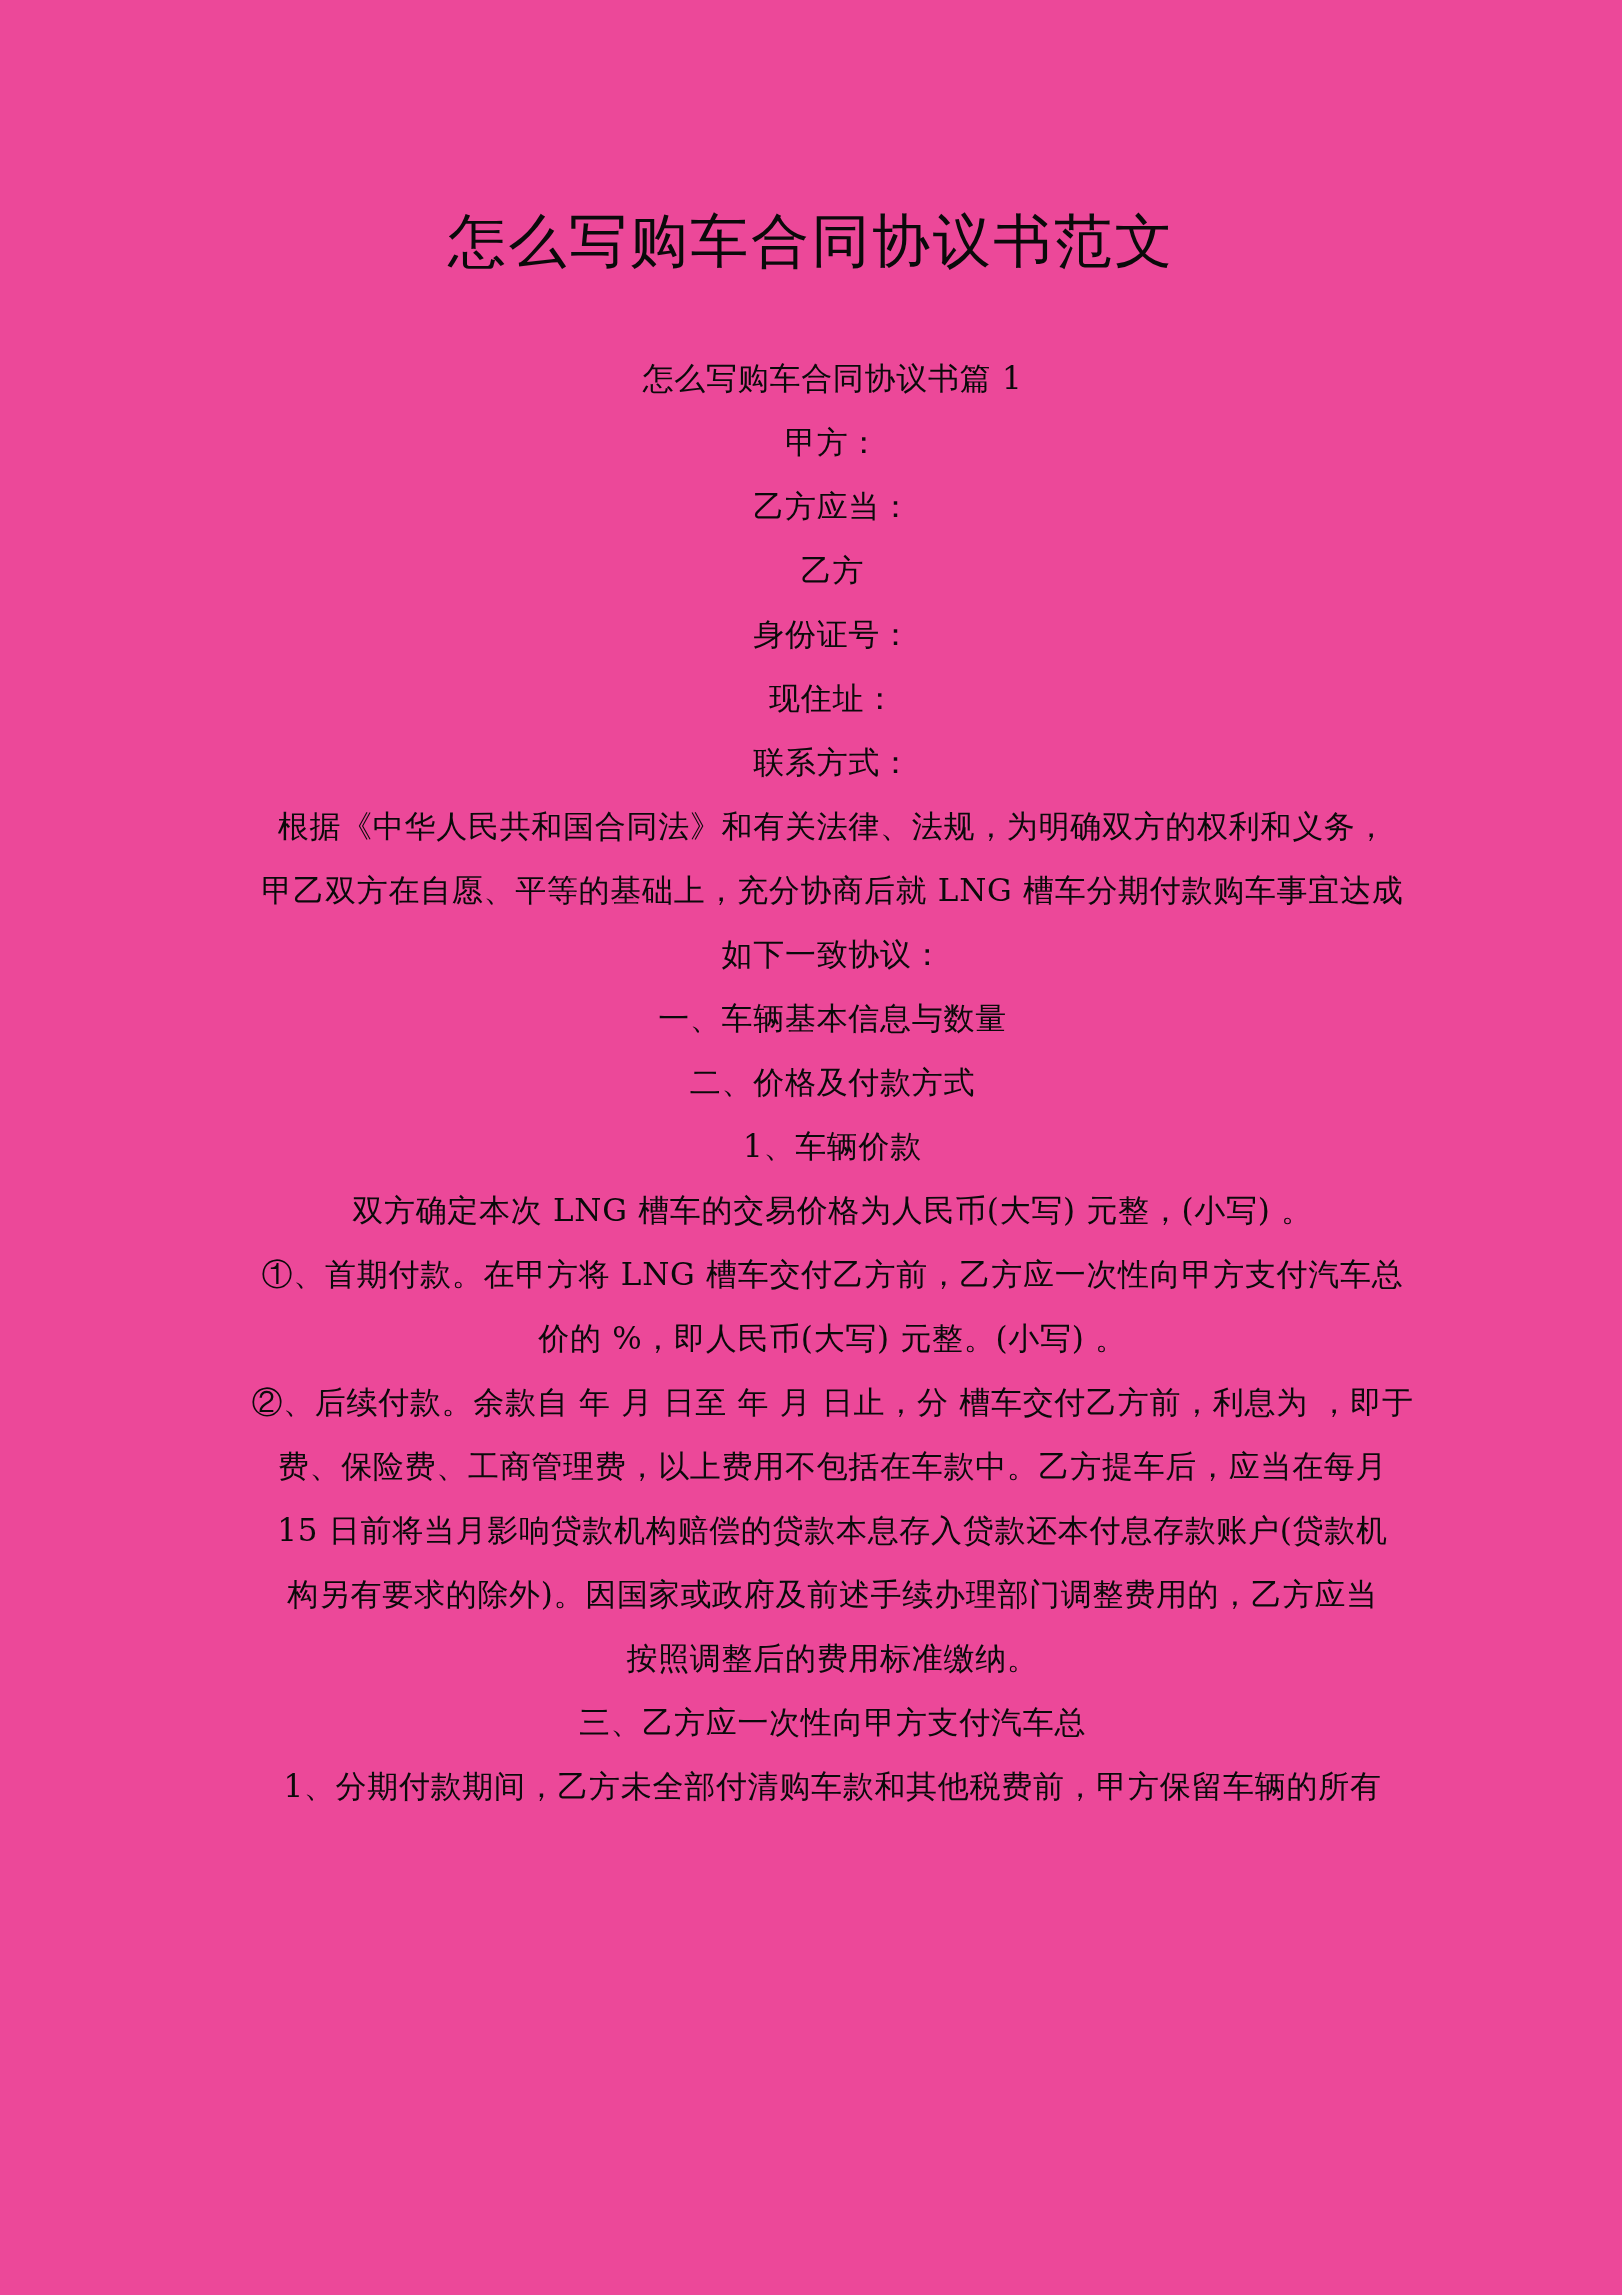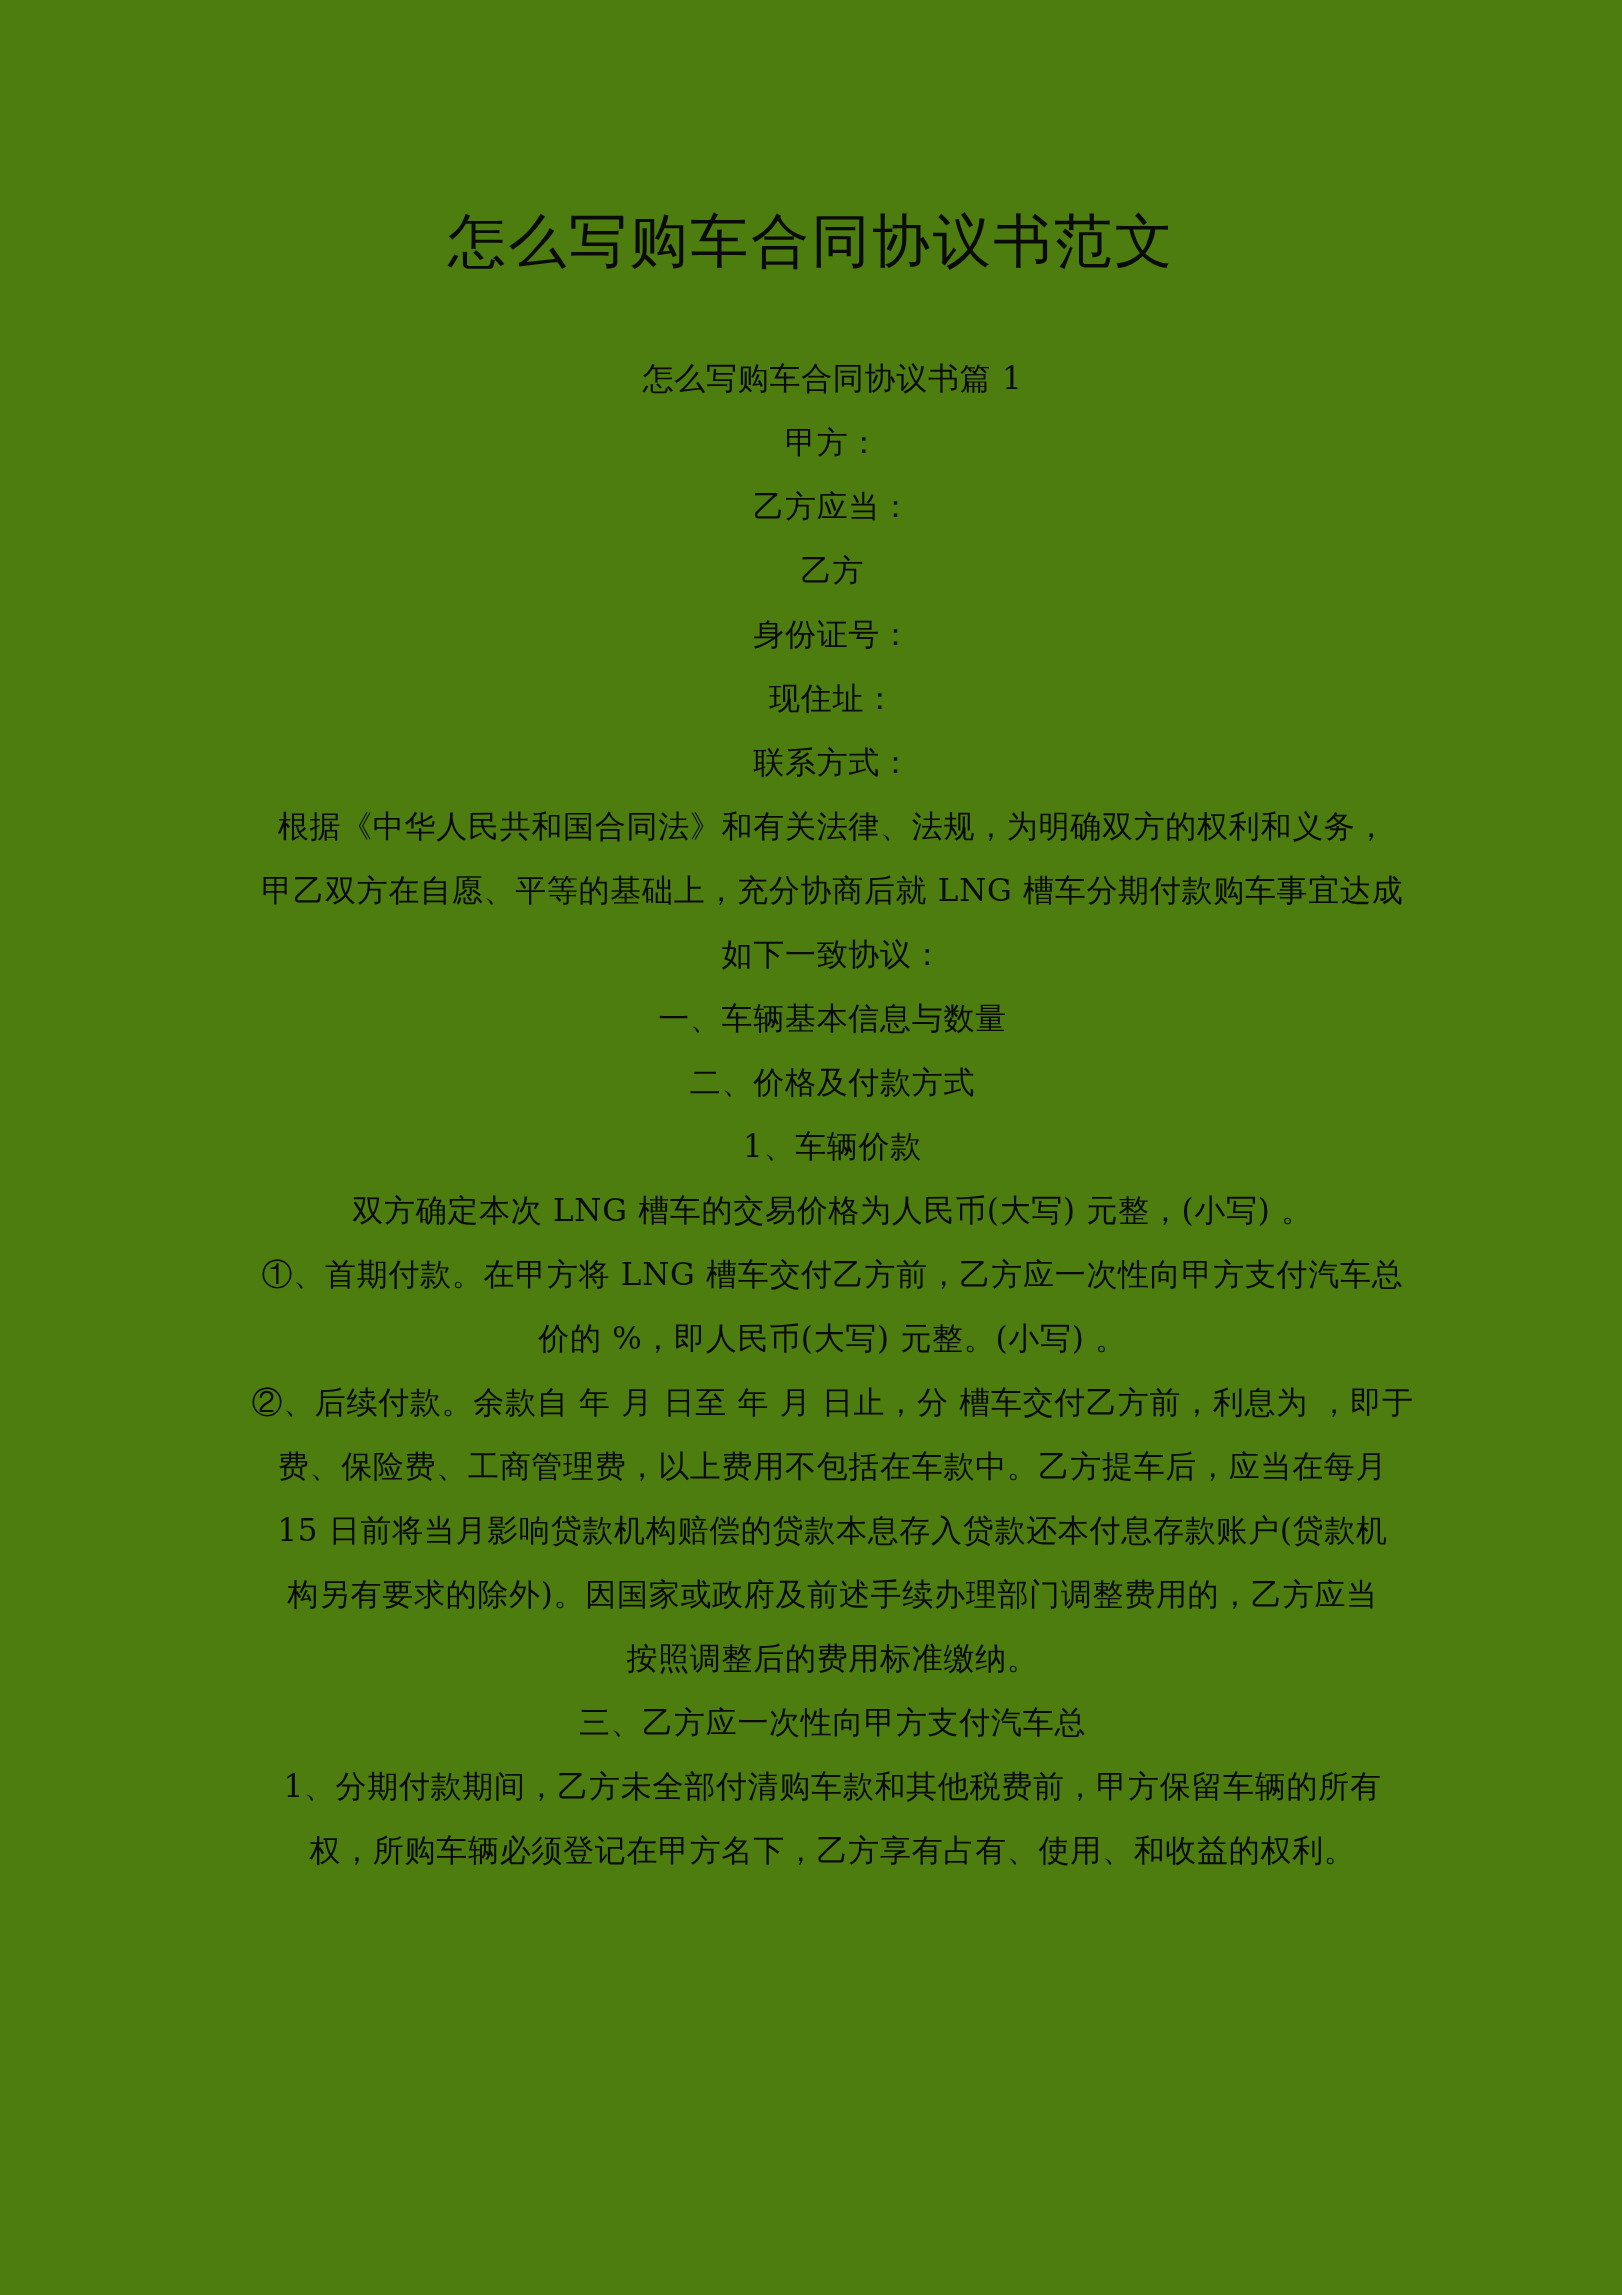--- a/index.html
+++ b/index.html
@@ -14,21 +14,21 @@
       overflow: hidden;
       color: #0a0a0a;
       font-family: "DejaVu Serif", "Liberation Serif", serif;
     }
     .page {
       position: absolute;
       left: 0;
       top: 0;
       width: 1623px;
       height: 2295px;
-      background: #4d7c0f;
+      background: #ec4899;
     }
     .title {
       position: absolute;
       left: 0;
       width: 1623px;
       top: 202px;
       height: 79px;
       line-height: 79px;
       text-align: center;
       font-size: 58px;
@@ -76,16 +76,15 @@
     <span class="line">双方确定本次 LNG 槽车的交易价格为人民币(大写) 元整，(小写) 。</span>
     <span class="line">①、首期付款。在甲方将 LNG 槽车交付乙方前，乙方应一次性向甲方支付汽车总</span>
     <span class="line">价的 %，即人民币(大写) 元整。(小写) 。</span>
     <span class="line">②、后续付款。余款自 年 月 日至 年 月 日止，分 槽车交付乙方前，利息为 ，即于</span>
     <span class="line">费、保险费、工商管理费，以上费用不包括在车款中。乙方提车后，应当在每月</span>
     <span class="line">15 日前将当月影响贷款机构赔偿的贷款本息存入贷款还本付息存款账户(贷款机</span>
     <span class="line">构另有要求的除外)。因国家或政府及前述手续办理部门调整费用的，乙方应当</span>
     <span class="line">按照调整后的费用标准缴纳。</span>
     <span class="line">三、乙方应一次性向甲方支付汽车总</span>
     <span class="line">1、分期付款期间，乙方未全部付清购车款和其他税费前，甲方保留车辆的所有</span>
-    <span class="line">权，所购车辆必须登记在甲方名下，乙方享有占有、使用、和收益的权利。</span>
   </div>
 </div>
 
 
 </body></html>

